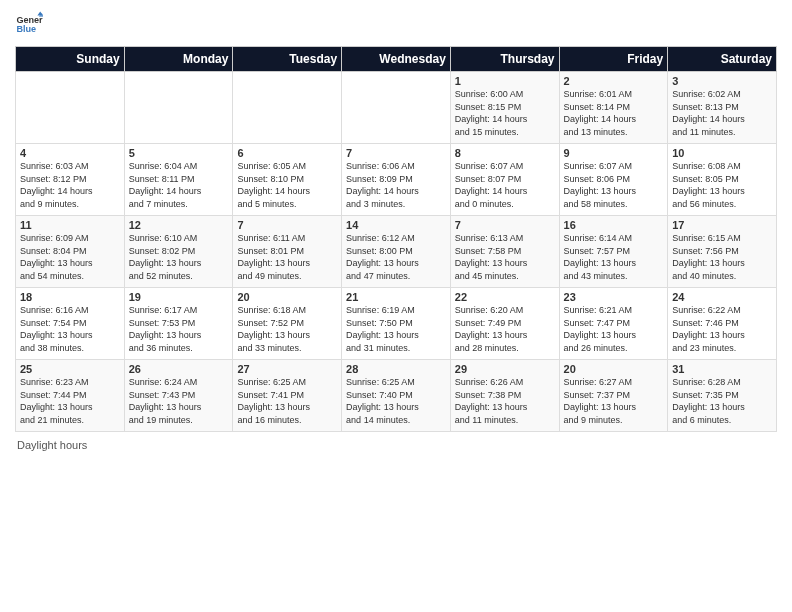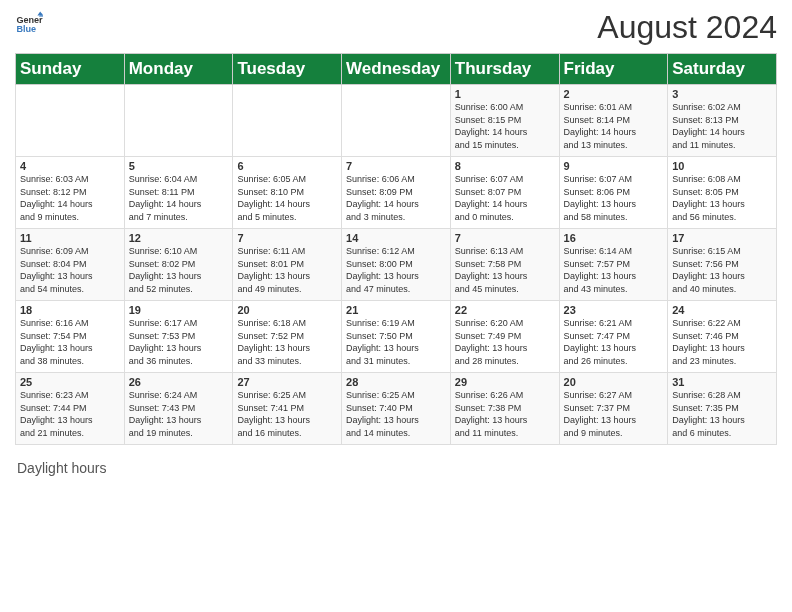--- a/index.html
+++ b/index.html
@@ -41,26 +41,26 @@
     .subtitle {
       font-size: 14px;
       color: #555;
     }
     table {
       width: 100%;
       border-collapse: collapse;
       table-layout: fixed;
     }
     thead tr th {
-      background-color: #15803d;
+      background-color: #0f172a;
       color: #fff;
-      font-size: 17px;
+      font-size: 12px;
       font-weight: bold;
       padding: 5px 4px;
-      text-align: left;
+      text-align: right;
       border: 1px solid #ccc;
     }
     tbody tr td {
       vertical-align: top;
       padding: 3px 4px;
       font-size: 9.5px;
       border: 1px solid #ddd;
       background: #fff;
       height: 72px;
     }
@@ -76,41 +76,40 @@
     }
     .day-info {
       font-size: 9px;
       color: #333;
       line-height: 1.4;
     }
     .empty-cell {
       background: #fff !important;
     }
     .footer-note {
-      font-size: 14px;
+      font-size: 11px;
       color: #555;
-      margin-top: 15px;
+      margin-top: 7px;
       padding-left: 2px;
     }
   </style>
 </head>
 <body>
 
 <div class="container">
   <div class="header-area">
     <div class="logo">
       <svg class="logo-icon" viewBox="0 0 40 40">
         <text x="2" y="18" font-size="13" font-weight="bold" fill="#333">General</text>
         <text x="2" y="32" font-size="13" font-weight="bold" fill="#3a7abf">Blue</text>
         <polygon points="32,8 40,8 36,2" fill="#3a7abf"></polygon>
         <polygon points="34,10 42,10 38,4" fill="#3a7abf" opacity="0.6"></polygon>
       </svg>
     </div>
     <div class="title-area">
-      <div class="main-title">August 2024</div>
     </div>
   </div>
 
   <table>
     <thead>
       <tr>
       <th>Sunday</th>
           <th>Monday</th>
           <th>Tuesday</th>
           <th>Wednesday</th>

